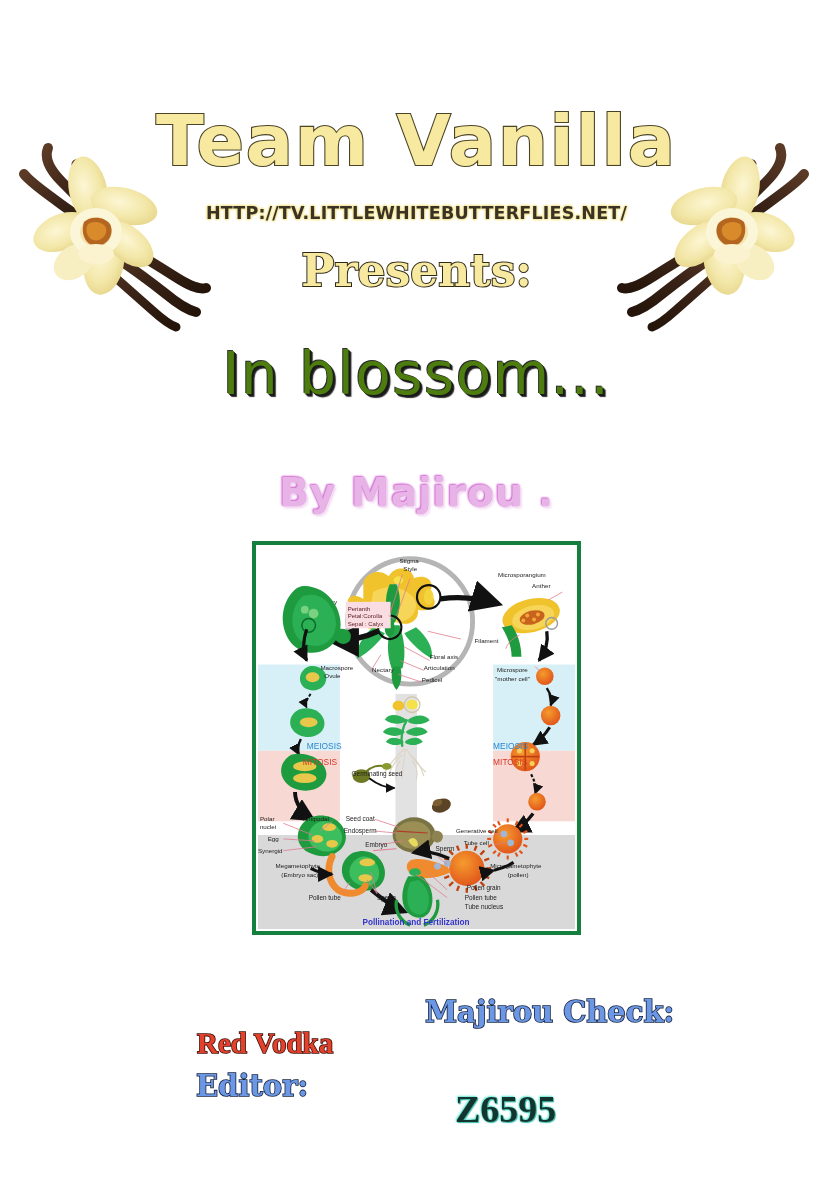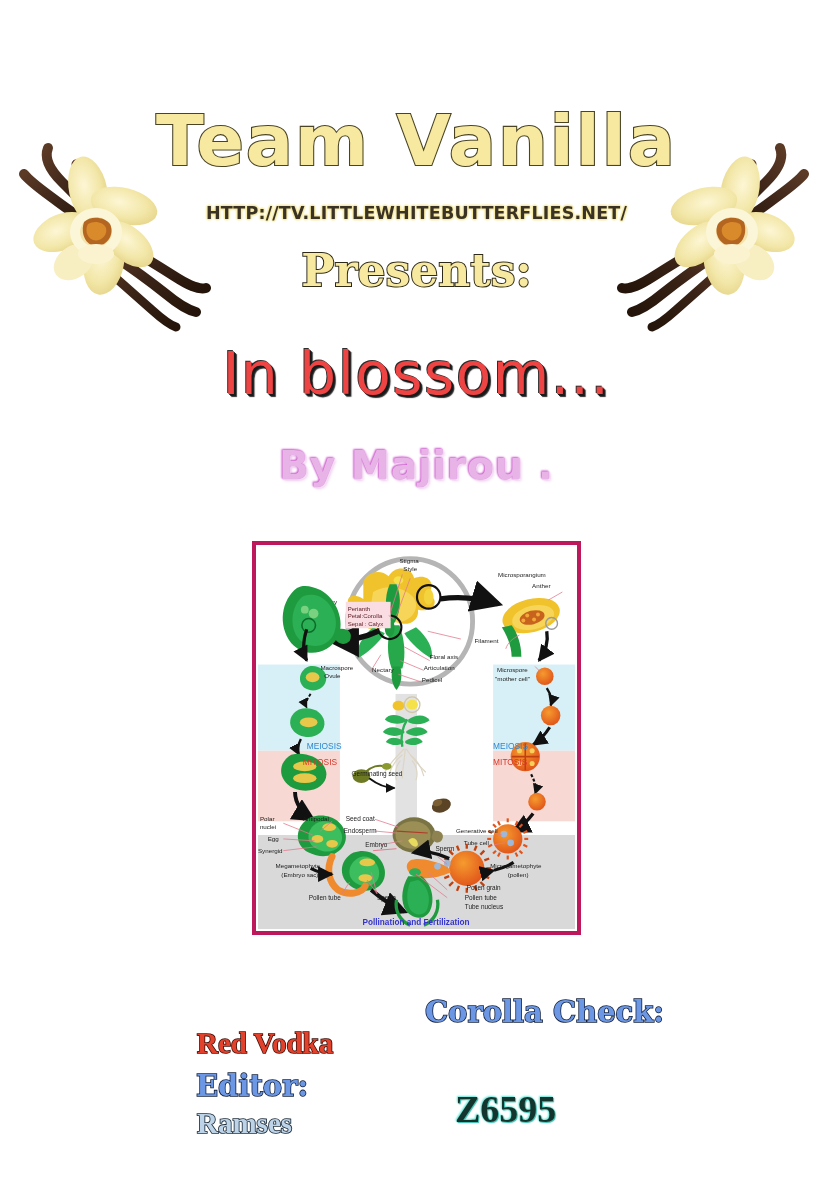--- a/index.html
+++ b/index.html
@@ -87,51 +87,51 @@
   
   #story-title {
     position: absolute;
     left: 0; top: 345px;
     width: 833px;
     text-align: center;
     font-family: "DejaVu Sans", sans-serif;
     font-size: 58px;
     font-weight: 400;
     letter-spacing: 1.5px;
-    color: #ef4444;
+    color: #4d7c0f;
     text-shadow:
       1px 1px 0 #1b1b1b, 2px 2px 0 #1b1b1b, 3px 3px 1px #2d2d2d,
       -1px -1px 0 #2d2d2d;
     line-height: 1;
     white-space: nowrap;
   }
 
   #story-author {
     position: absolute;
-    left: 0; top: 446px;
+    left: 0; top: 473px;
     width: 833px;
     text-align: center;
     font-family: "DejaVu Sans", sans-serif;
     font-size: 39px;
     font-weight: 700;
     letter-spacing: 1px;
     color: #e8b4e8;
     text-shadow:
       0 0 2px #c24ec2, 1px 1px 1px #ffffff, -1px -1px 2px #d973d9,
       2px 2px 3px #f0d0f0;
     line-height: 1;
     white-space: nowrap;
   }
 
   
   #diagram-frame {
     position: absolute;
     left: 252px; top: 541px;
     width: 329px; height: 394px;
-    border: 4px solid #be185d;
+    border: 4px solid #15803d;
     background: #ffffff;
     box-sizing: border-box;
     overflow: hidden;
   }
   #diagram-svg { display: block; width: 100%; height: 100%; }
 
   
   #credits { position: absolute; left: 0; top: 970px; width: 833px; height: 190px; }
 
   .credit-role {
@@ -571,16 +571,15 @@
       <text x="214" y="372">Tube nucleus</text>
     </g>
 
     <text x="164" y="388" text-anchor="middle" font-family="'Liberation Sans',sans-serif" font-size="8.4" font-weight="700" fill="#3333cc">Pollination and Fertilization</text>
   </svg>
 </div>
 
 <div id="credits">
   <div id="name-translator" class="credit-name">Red Vodka</div>
   <div id="role-editor" class="credit-role">Editor:</div>
-  <div id="name-editor" class="credit-name">Ramses</div>
-  <div id="role-quality" class="credit-role">Corolla Check:</div>
+  <div id="role-quality" class="credit-role">Majirou Check:</div>
   <div id="name-z6595" class="credit-name">Z6595</div>
 </div>
 
 </body></html>

